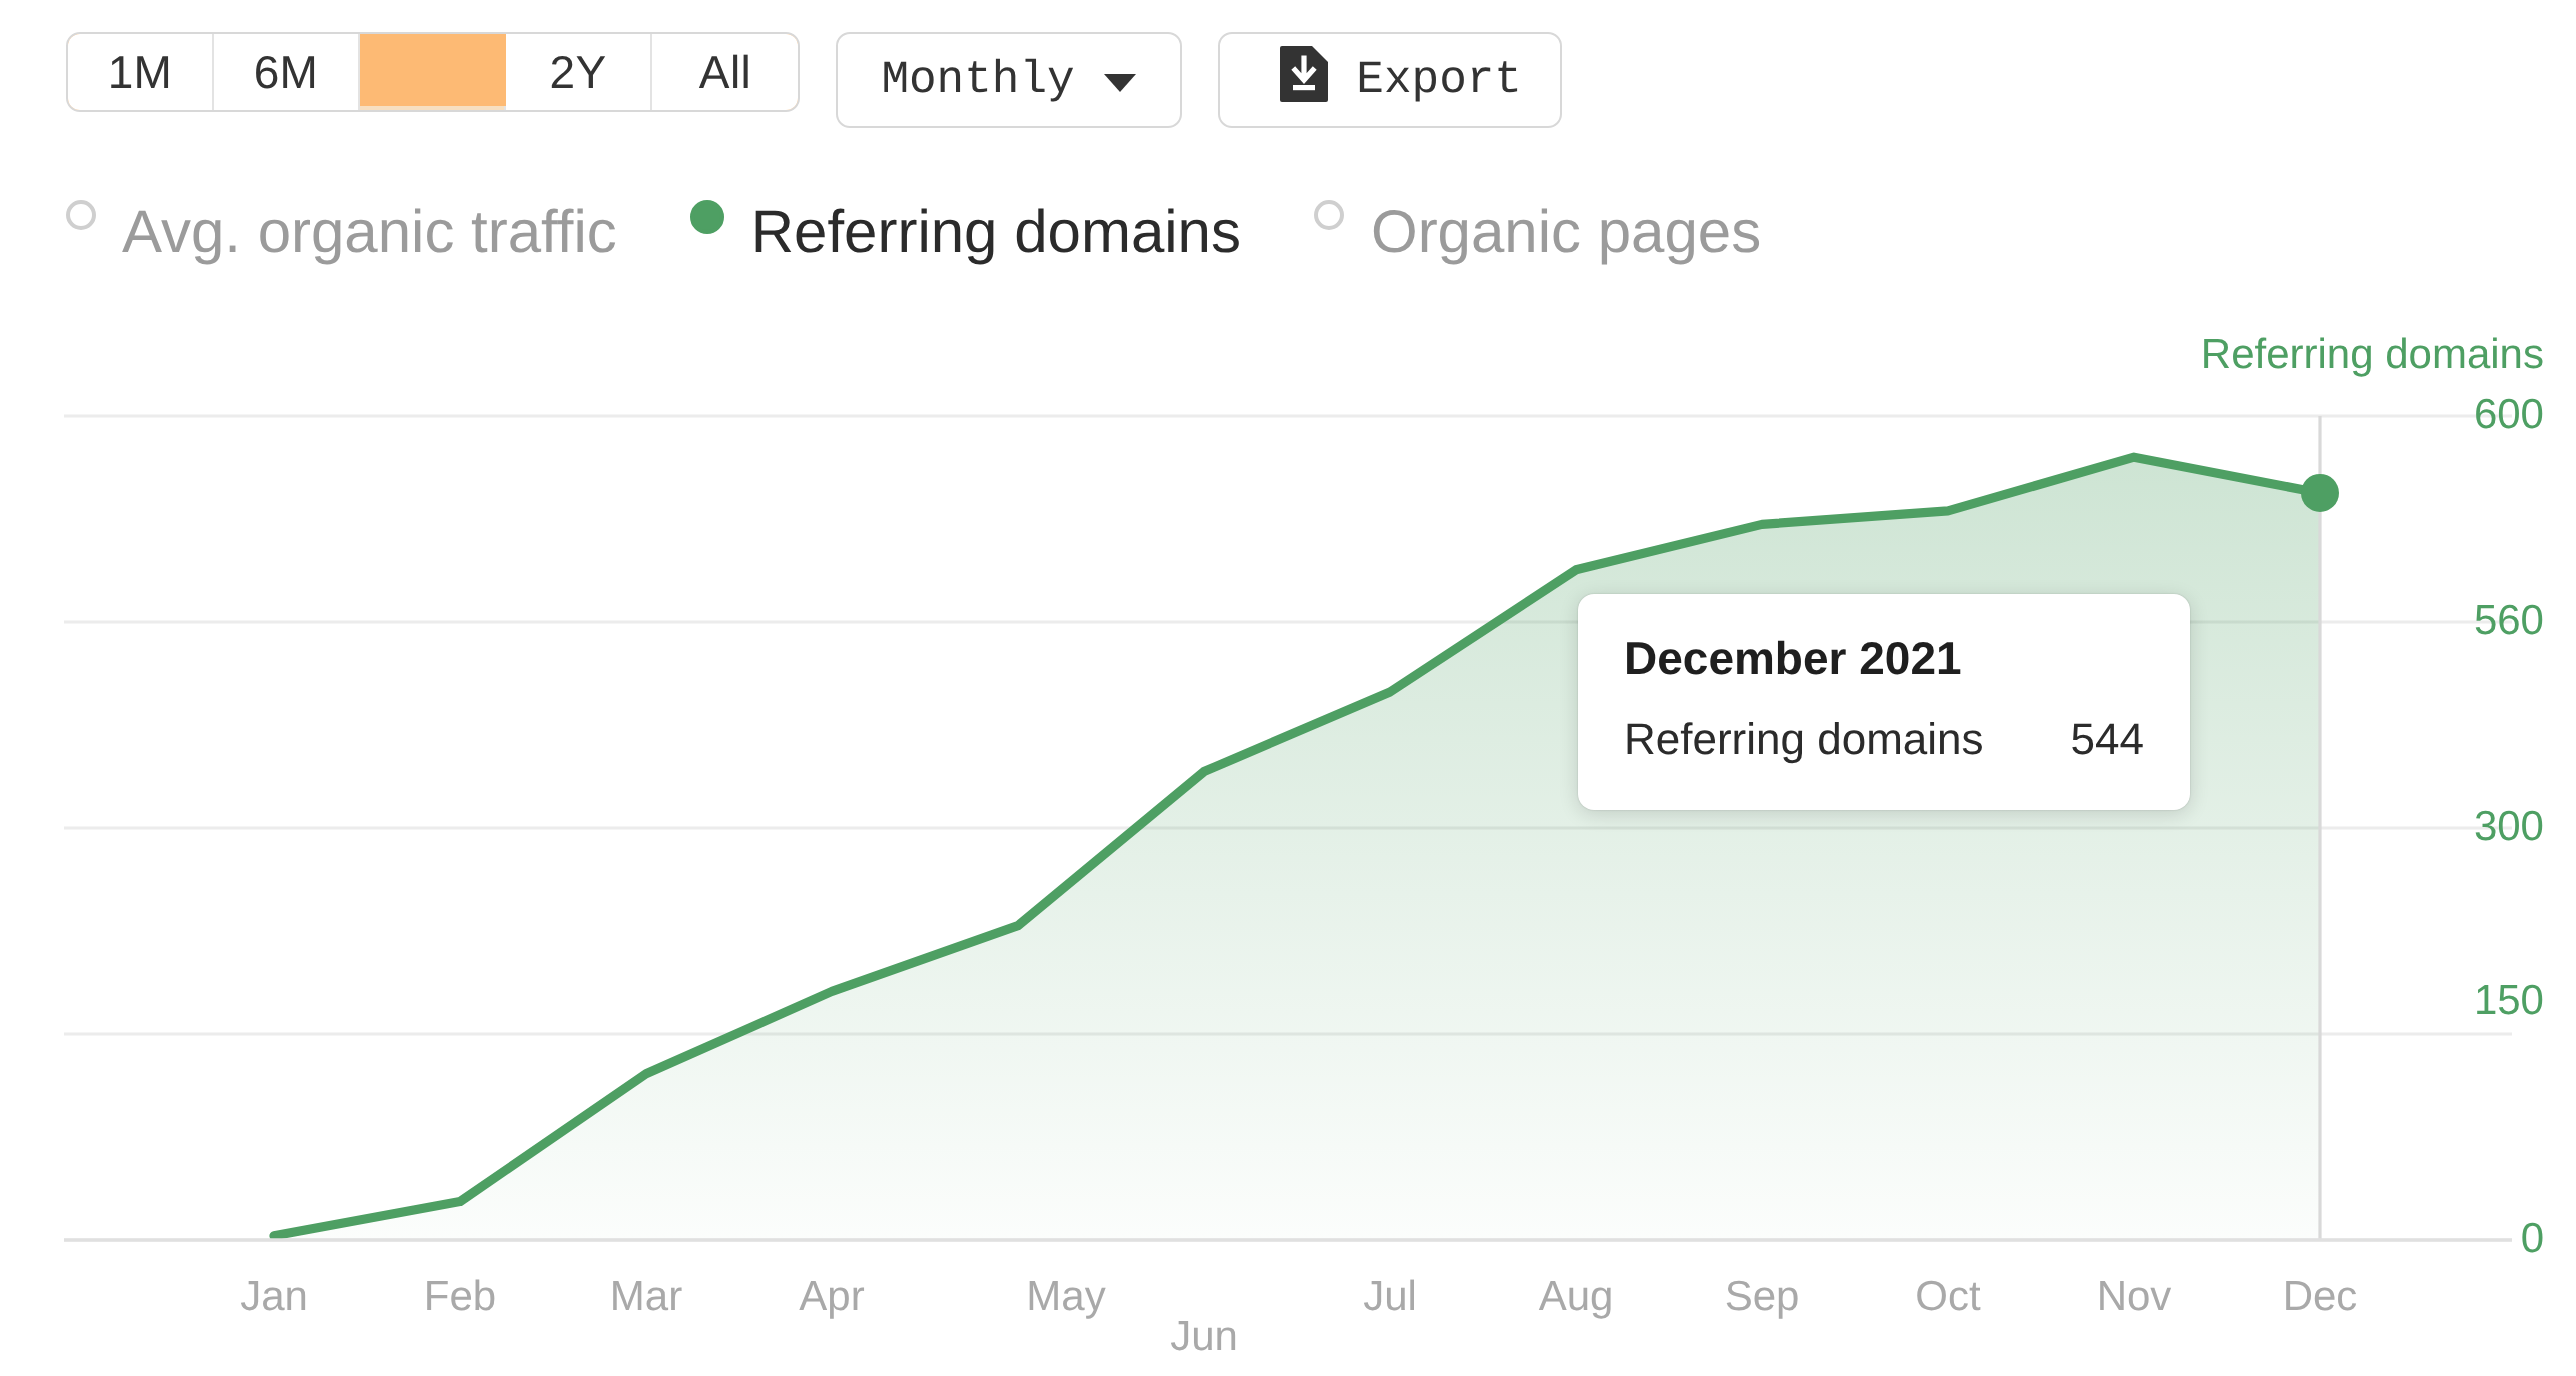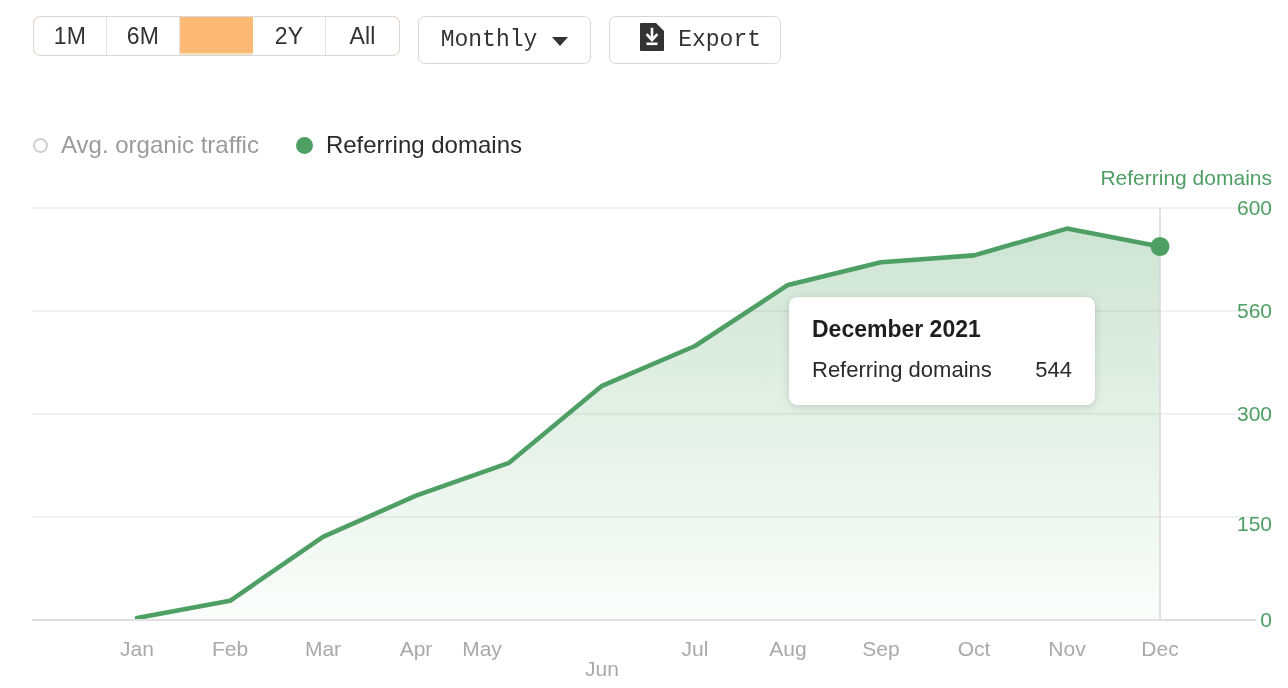--- a/index.html
+++ b/index.html
@@ -90,27 +90,26 @@
   #legend {
     position: absolute;
     left: 33px;
     top: 100px;
     display: flex;
     align-items: center;
     gap: 37px;
   }
   .legend-item {
     display: flex;
-    align-items: center;
+    align-items: flex-start;
     gap: 13px;
     cursor: pointer;
-    font-size: 24px;
+    font-size: 30px;
     color: #9b9b9b;
     white-space: nowrap;
-    margin-top: 31px;
   }
   .legend-item.active { color: #2b2b2b; }
   .legend-dot {
     width: 15px; height: 15px;
     border-radius: 50%;
     border: 2px solid #cfcfcf;
     background: #ffffff;
     box-sizing: border-box;
     flex: 0 0 auto;
   }
@@ -211,20 +210,24 @@
 </div>
 
 <div id="legend">
   <div class="legend-item">
     <span class="legend-dot"></span>
     <span>Avg. organic traffic</span>
   </div>
   <div class="legend-item active">
     <span class="legend-dot"></span>
     <span>Referring domains</span>
+  </div>
+  <div class="legend-item">
+    <span class="legend-dot"></span>
+    <span>Organic pages</span>
   </div>
 </div>
 
 <div id="chart-area">
   <svg id="plot-svg" width="1288" height="688" xmlns="http://www.w3.org/2000/svg">
     <defs>
       <linearGradient id="areaFade" x1="0" y1="0" x2="0" y2="1">
         <stop offset="0%" stop-color="#4e9f63" stop-opacity="0.28"></stop>
         <stop offset="100%" stop-color="#4e9f63" stop-opacity="0.02"></stop>
       </linearGradient>
@@ -243,29 +246,29 @@
         <circle cx="1160" cy="246.45333333333332" r="9.5" fill="#4e9f63"></circle>
         <line x1="32" x2="1256" y1="620" y2="620" stroke="#e0e0e0" stroke-width="1.8"></line>
       </g>
   </svg>
 
   <div id="axis-title">Referring domains</div>
   <div id="yticks">
       <div class="ytick" style="top: 208px;">600</div>
       <div class="ytick" style="top: 311px;">560</div>
       <div class="ytick" style="top: 414px;">300</div>
-      <div class="ytick" style="top: 524px;">150</div>
+      <div class="ytick" style="top: 501px;">150</div>
       <div class="ytick" style="top: 620px;">0</div>
     </div>
   <div id="xticks">
       <div class="xtick" style="left: 137px;">Jan</div>
       <div class="xtick" style="left: 230px;">Feb</div>
       <div class="xtick" style="left: 323px;">Mar</div>
       <div class="xtick" style="left: 416px;">Apr</div>
-      <div class="xtick" style="left: 482px;">May</div>
+      <div class="xtick" style="left: 533px;">May</div>
       <div class="xtick" style="left: 602px; margin-top: 20px;">Jun</div>
       <div class="xtick" style="left: 695px;">Jul</div>
       <div class="xtick" style="left: 788px;">Aug</div>
       <div class="xtick" style="left: 881px;">Sep</div>
       <div class="xtick" style="left: 974px;">Oct</div>
       <div class="xtick" style="left: 1067px;">Nov</div>
       <div class="xtick" style="left: 1160px;">Dec</div>
     </div>
 </div>
 

